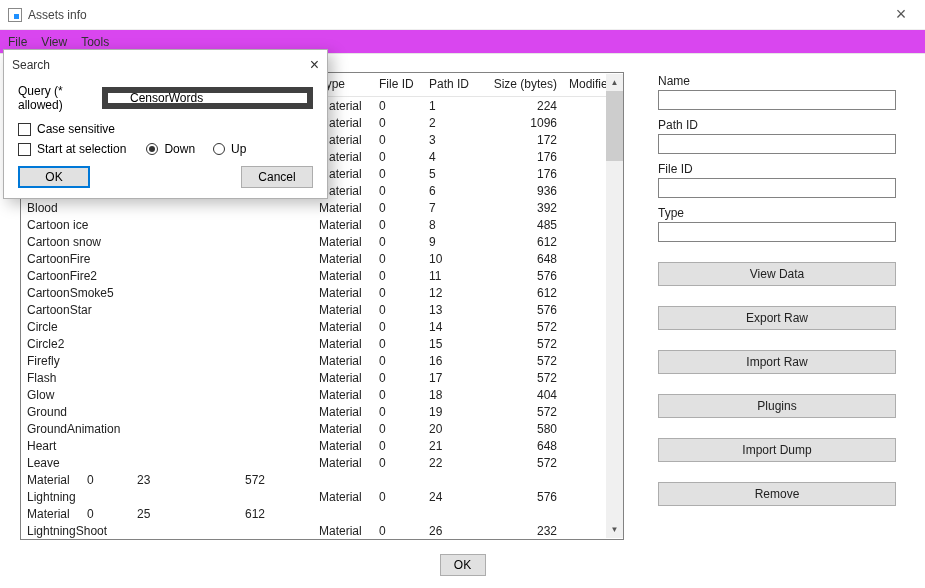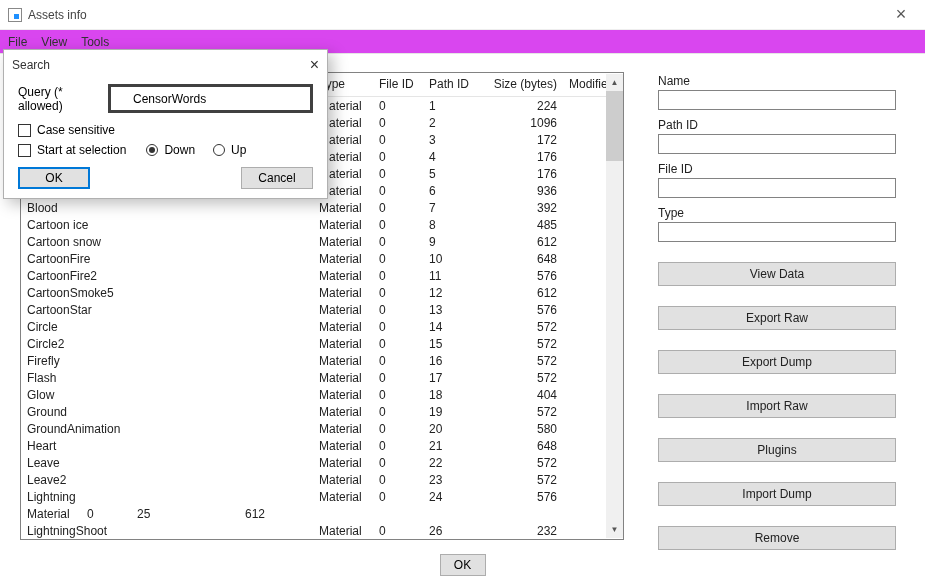--- a/index.html
+++ b/index.html
@@ -42,21 +42,21 @@
 .field-input { width: 100%; height: 20px; border: 1px solid #828282; background: #fff; }
 .field-gap { height: 6px; }
 .side-btn { width: 100%; height: 24px; background: #e1e1e1; border: 1px solid #adadad; color: #222; margin-top: 20px; }
 
 .bottom-ok { position: absolute; bottom: 12px; left: 50%; transform: translateX(-50%); width: 46px; height: 22px; background: #e1e1e1; border: 1px solid #adadad; }
 
 .search-dlg { position: absolute; top: 49px; left: 3px; width: 325px; height: 150px; background: #fff; border: 1px solid #b0b0b0; box-shadow: 5px 5px 14px rgba(0,0,0,0.25); z-index: 50; }
 .search-title { height: 30px; display: flex; align-items: center; justify-content: space-between; padding: 0 8px; color: #333; }
 .search-body { padding: 4px 14px 8px 14px; }
 .qrow { display: flex; align-items: center; gap: 8px; margin-bottom: 10px; }
-.qinput { flex: 1; height: 29px; border: 3px solid #404040; padding: 0 22px; font-size: 12px; outline: none; }
+.qinput { flex: 1; height: 22px; border: 6px solid #404040; padding: 0 22px; font-size: 12px; outline: none; }
 .chkrow { display: flex; align-items: center; gap: 6px; margin-bottom: 6px; }
 .chkbox { width: 13px; height: 13px; border: 1px solid #333; }
 .radio { width: 12px; height: 12px; border: 1.5px solid #333; border-radius: 50%; display: inline-flex; align-items: center; justify-content: center; }
 .radio.sel::after { content:""; width:6px; height:6px; background:#333; border-radius:50%; }
 .dlg-btns { display: flex; justify-content: space-between; margin-top: 10px; gap: 10px; }
 .dlg-btn { width: 72px; height: 22px; background: #e1e1e1; border: 1px solid #adadad; }
 .dlg-btn.primary { border: 2px solid #0078d7; }
 </style>
 </head>
 <body>
@@ -257,21 +257,20 @@
         </div>
         <div class="tr">
           <div class="td td-name">Leave</div>
           <div class="td td-type">Material</div>
           <div class="td td-file">0</div>
           <div class="td td-path">22</div>
           <div class="td td-size">572</div>
           <div class="td td-mod"></div>
         </div>
         <div class="tr">
-          <div class="td td-name">Leave2</div>
           <div class="td td-type">Material</div>
           <div class="td td-file">0</div>
           <div class="td td-path">23</div>
           <div class="td td-size">572</div>
           <div class="td td-mod"></div>
         </div>
         <div class="tr">
           <div class="td td-name">Lightning</div>
           <div class="td td-type">Material</div>
           <div class="td td-file">0</div>
@@ -310,21 +309,20 @@
     <input class="field-input" style="">
     <div class="field-gap"></div>
     <div class="field-label">File ID</div>
     <input class="field-input" style="">
     <div class="field-gap"></div>
     <div class="field-label">Type</div>
     <input class="field-input" style="">
 
     <button class="side-btn">View Data</button>
     <button class="side-btn">Export Raw</button>
-    <button class="side-btn">Export Dump</button>
     <button class="side-btn">Import Raw</button>
     <button class="side-btn">Plugins</button>
     <button class="side-btn">Import Dump</button>
     <button class="side-btn">Remove</button>
   </div>
 
 </div>
 
 <button class="bottom-ok">OK</button>
 

